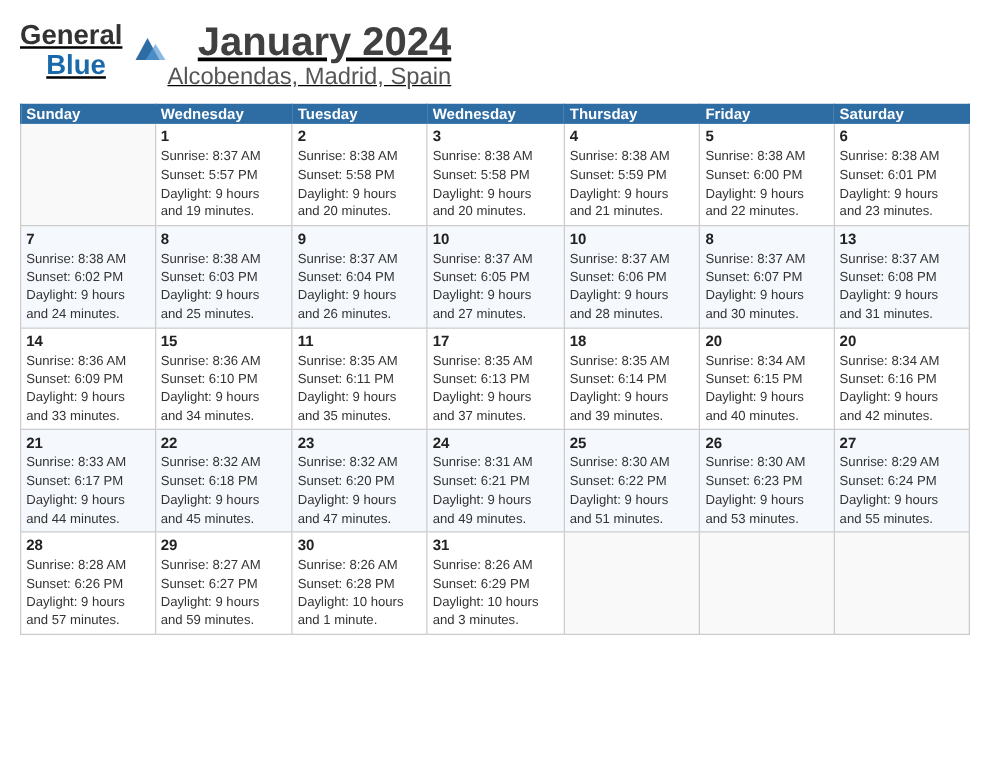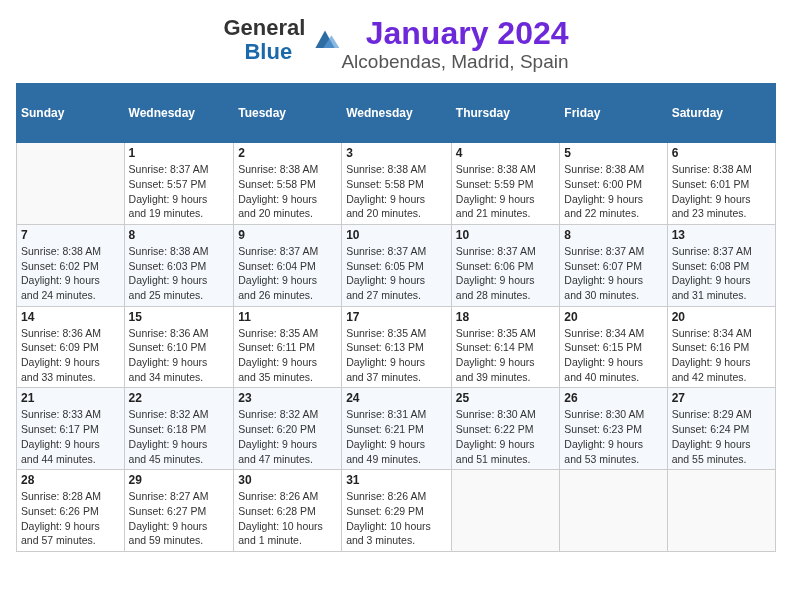--- a/index.html
+++ b/index.html
@@ -9,23 +9,24 @@
       font-family: Arial, sans-serif;
       background: #fff;
       overflow: hidden;
     }
     .container {
       width: 792px;
       padding: 16px 16px 10px 16px;
     }
     .header-area {
       display: flex;
-      justify-content: center;
+      justify-content: flex-start;
       align-items: flex-start;
       margin-bottom: 10px;
+      text-decoration: underline;
     }
     .logo {
       display: flex;
       align-items: center;
     }
     .logo-text {
       font-size: 22px;
       font-weight: bold;
       color: #333;
       line-height: 1.1;
@@ -43,36 +44,36 @@
       width: 32px;
       height: 32px;
       margin-left: 4px;
     }
     .title-area {
       text-align: right;
     }
     .month-title {
       font-size: 32px;
       font-weight: bold;
-      color: #6d28d9;
+      color: #404040;
       line-height: 1.1;
     }
     .location {
       font-size: 19px;
       color: #555;
     }
     .calendar-table {
       width: 100%;
       border-collapse: collapse;
       font-size: 11px;
     }
     .calendar-table thead tr th {
       background-color: #2e6da4;
       color: #fff;
-      padding: 22px 4px;
+      padding: 0 4px;
       text-align: left;
       font-size: 12px;
       font-weight: bold;
       border: 1px solid #2e6da4;
     }
     .calendar-table tbody tr td {
       border: 1px solid #ccc;
       vertical-align: top;
       padding: 3px 4px;
       min-height: 80px;

